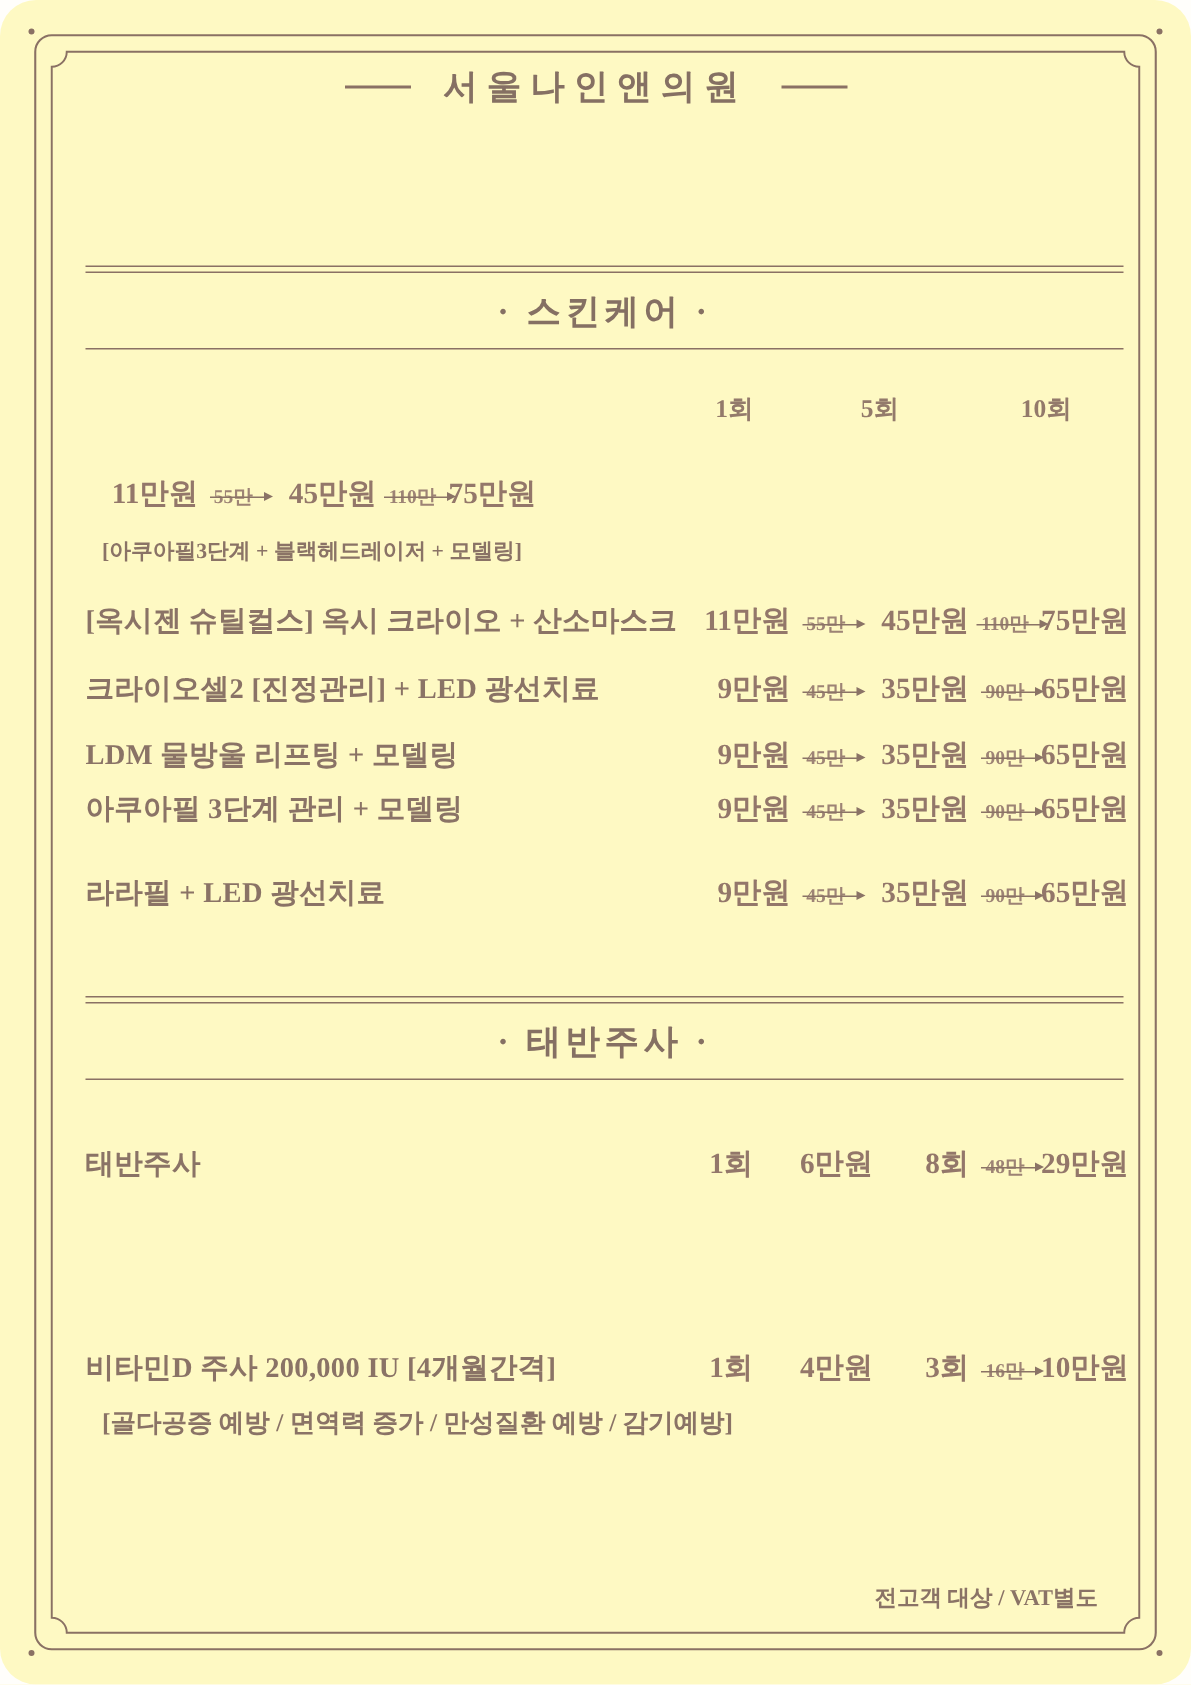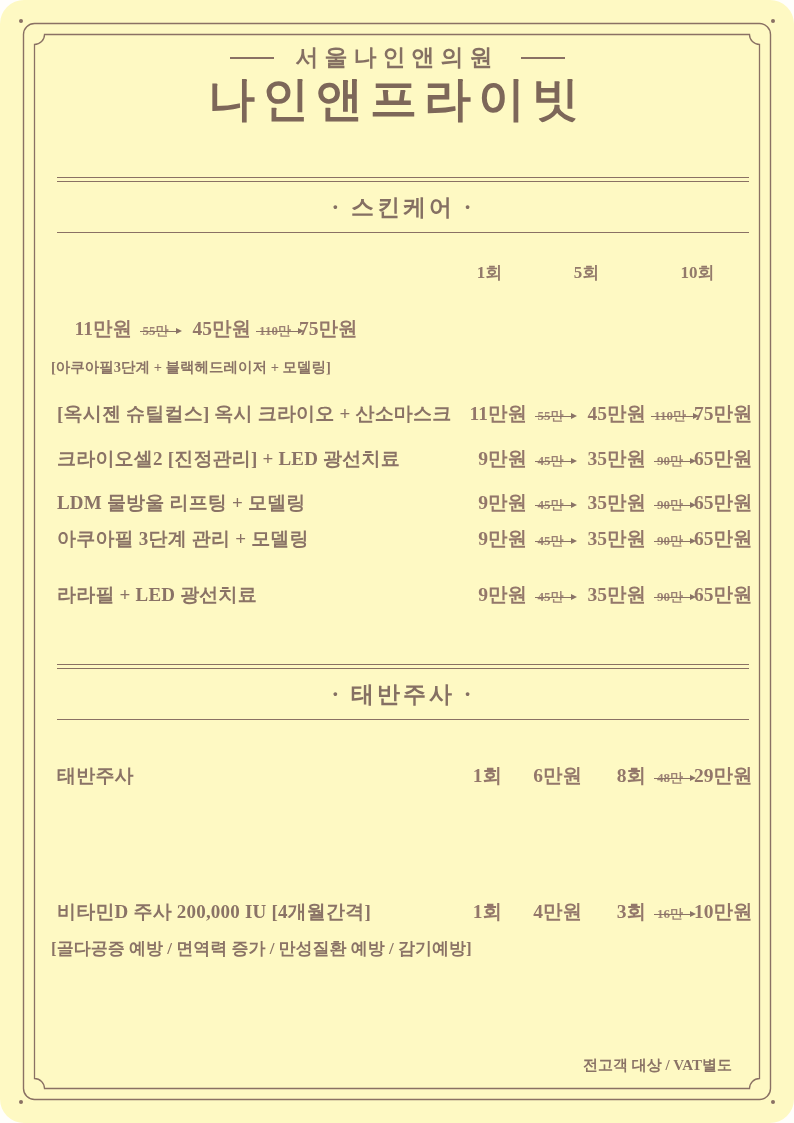--- a/index.html
+++ b/index.html
@@ -32,21 +32,21 @@
   .col-head { position:absolute; top:261px; left:57px; width:692px;
     display:flex; justify-content:flex-end; font-size:17px; font-weight:700; color:#937a6b; }
   .hc1 { width:75px; text-align:center; }
   .hgap5 { width:119px; text-align:center; }
   .hc10 { width:103px; text-align:center; }
 
   
   .row { position:absolute; left:57px; width:692px;
     display:flex; justify-content:space-between; align-items:baseline; }
   .item-name { font-size:19px; font-weight:700; letter-spacing:0.2px; white-space:nowrap; }
-  .note { position:absolute; left:51px; font-size:15px; font-weight:700; color:#8a7366; }
+  .note { position:absolute; left:68px; font-size:15px; font-weight:700; color:#8a7366; }
   .note-lg { font-size:17px; }
 
   .prices { display:flex; align-items:baseline; font-size:19.5px; font-weight:700; color:#93776a; white-space:nowrap; }
   .p1  { width:75px; text-align:right; }
   .po5 { width:47px; text-align:center; }
   .p5  { width:72px; text-align:right; }
   .po10{ width:48px; text-align:center; }
   .p10 { width:55px; text-align:right; }
 
   .old { position:relative; display:inline-block; font-size:13px; font-weight:700; color:#9d8375;text-align:center; }
@@ -77,21 +77,20 @@
     <circle cx="773" cy="21" r="2" fill="#8a7164"></circle>
     <circle cx="21" cy="1102" r="2" fill="#8a7164"></circle>
     <circle cx="773" cy="1102" r="2" fill="#8a7164"></circle>
   </svg>
 
   <div class="clinic-row">
     <span class="dash"></span>
     <span class="clinic-name">서울나인앤의원</span>
     <span class="dash"></span>
   </div>
-  <div class="big-title">나인앤프라이빗</div>
 
   <div class="sec-head" style="top:177px">
     <div class="rule2"></div>
     <div class="sec-title">· 스킨케어 ·</div>
     <div class="rule1"></div>
   </div>
 
   <div class="col-head">
     <span class="hc1">1회</span>
     <span class="hgap5">5회</span>

